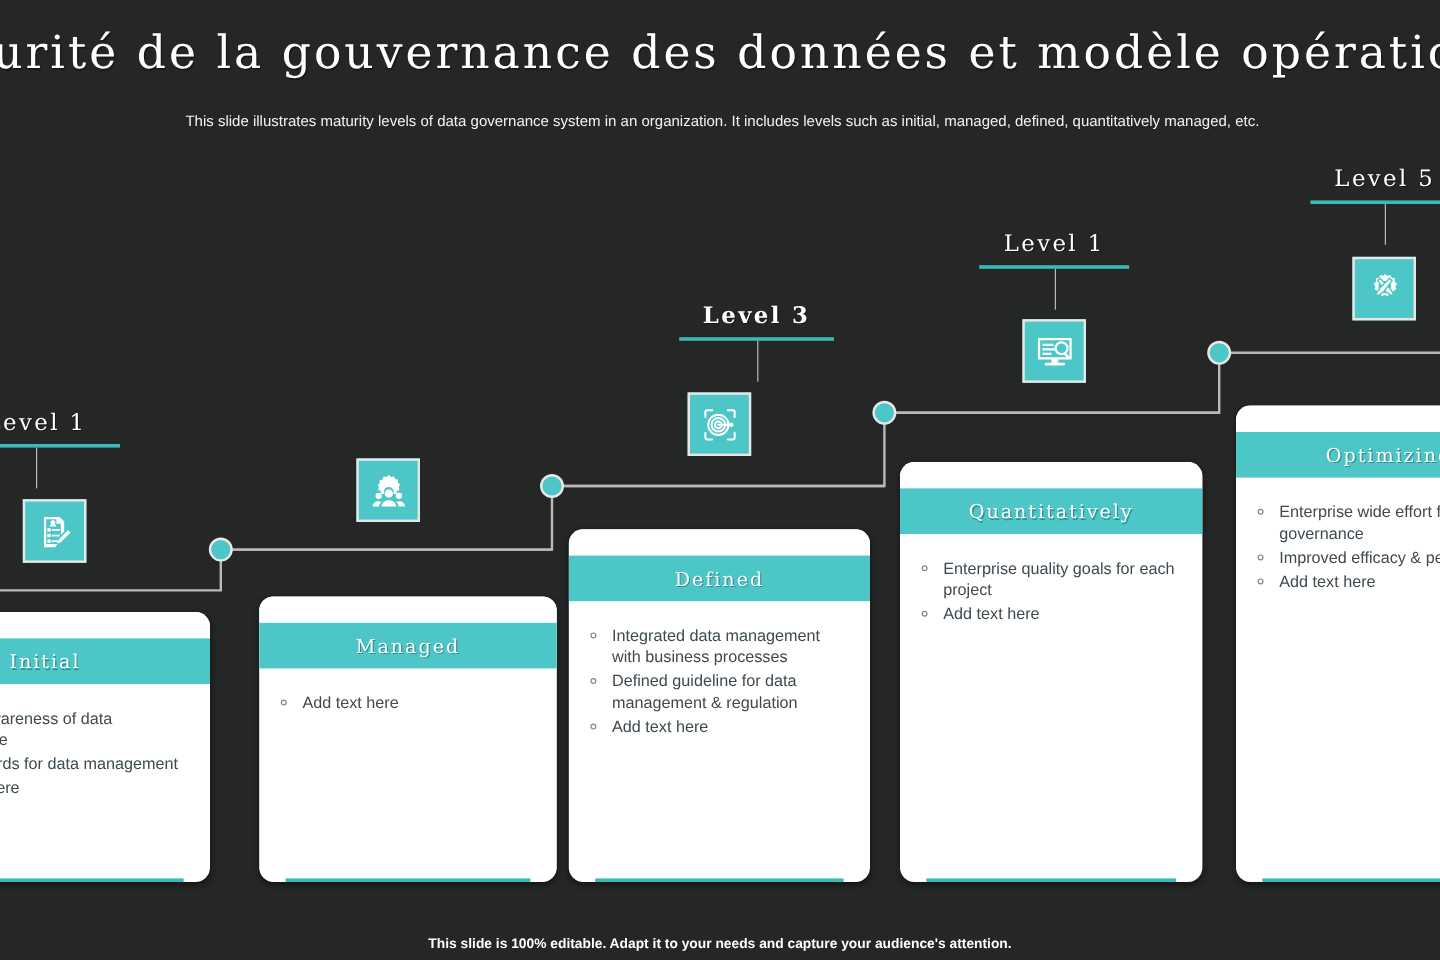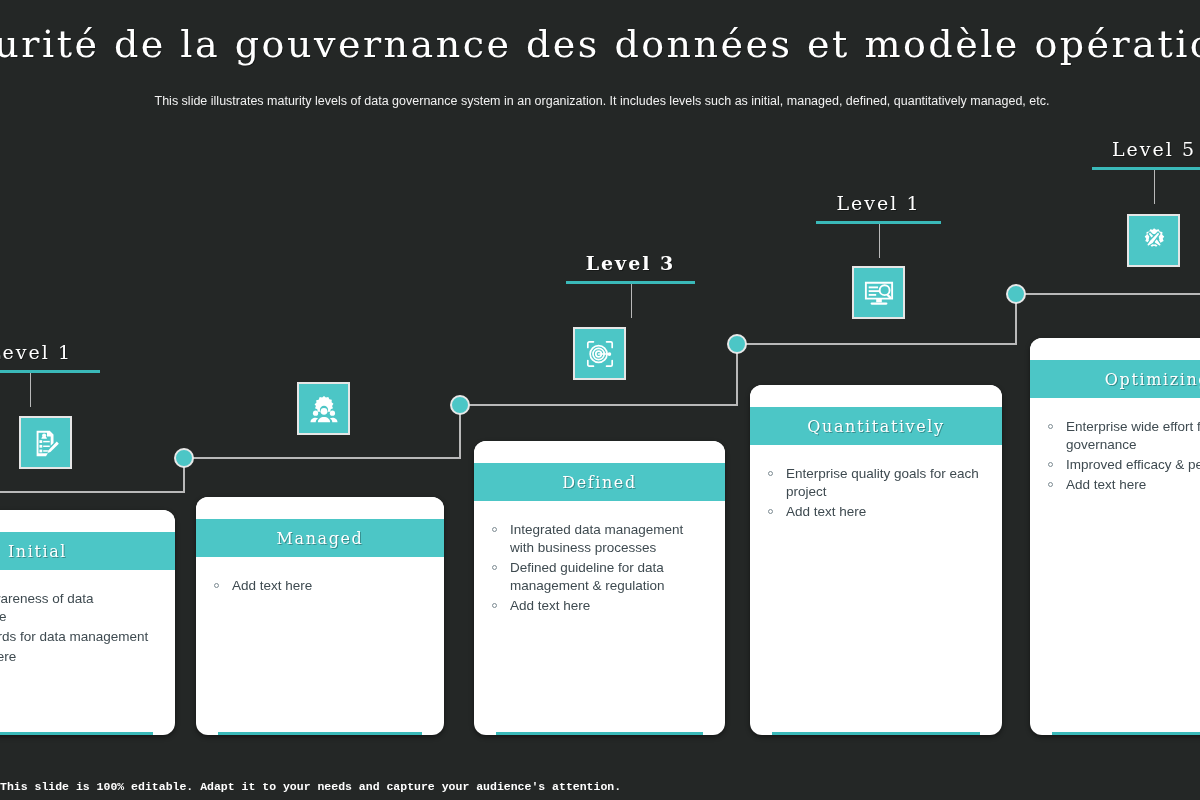--- a/index.html
+++ b/index.html
@@ -103,24 +103,24 @@
   }
   .card-accent{
     position:absolute;left:0;right:0;bottom:0;
     height:3px;background:#3ab9b9;
     margin:0 22px;
   }
 
   
   .footer{
     position:absolute;left:0;right:0;bottom:7px;
+    text-align:center;
     font-size:11.5px;
     font-weight:bold;
     color:#ffffff;
-    font-family:Liberation Mono, monospace;
   }
 </style>
 </head>
 <body>
 
 <div class="slide">
 
   <div class="title">Maturité de la gouvernance des données et modèle opérationnel</div>
   <div class="subtitle">This slide illustrates maturity levels of data governance system in an organization. It includes levels such as initial, managed, defined, quantitatively managed, etc.</div>
 
@@ -232,21 +232,21 @@
     <div class="card-body">
       <ul class="bullets">
         <li>Lack of awareness of data governance</li>
         <li>No standards for data management</li>
         <li>Add text here</li>
       </ul>
     </div>
     <div class="card-accent"></div>
   </div>
 
-  <div class="card" style="left:196px;top:497px;width:248px;height:238px;">
+  <div class="card" style="left:216px;top:497px;width:248px;height:238px;">
     <div class="card-pad-top"></div>
     <div class="card-head">Managed</div>
     <div class="card-body">
       <ul class="bullets">
         <li>Add text here</li>
       </ul>
     </div>
     <div class="card-accent"></div>
   </div>
 

